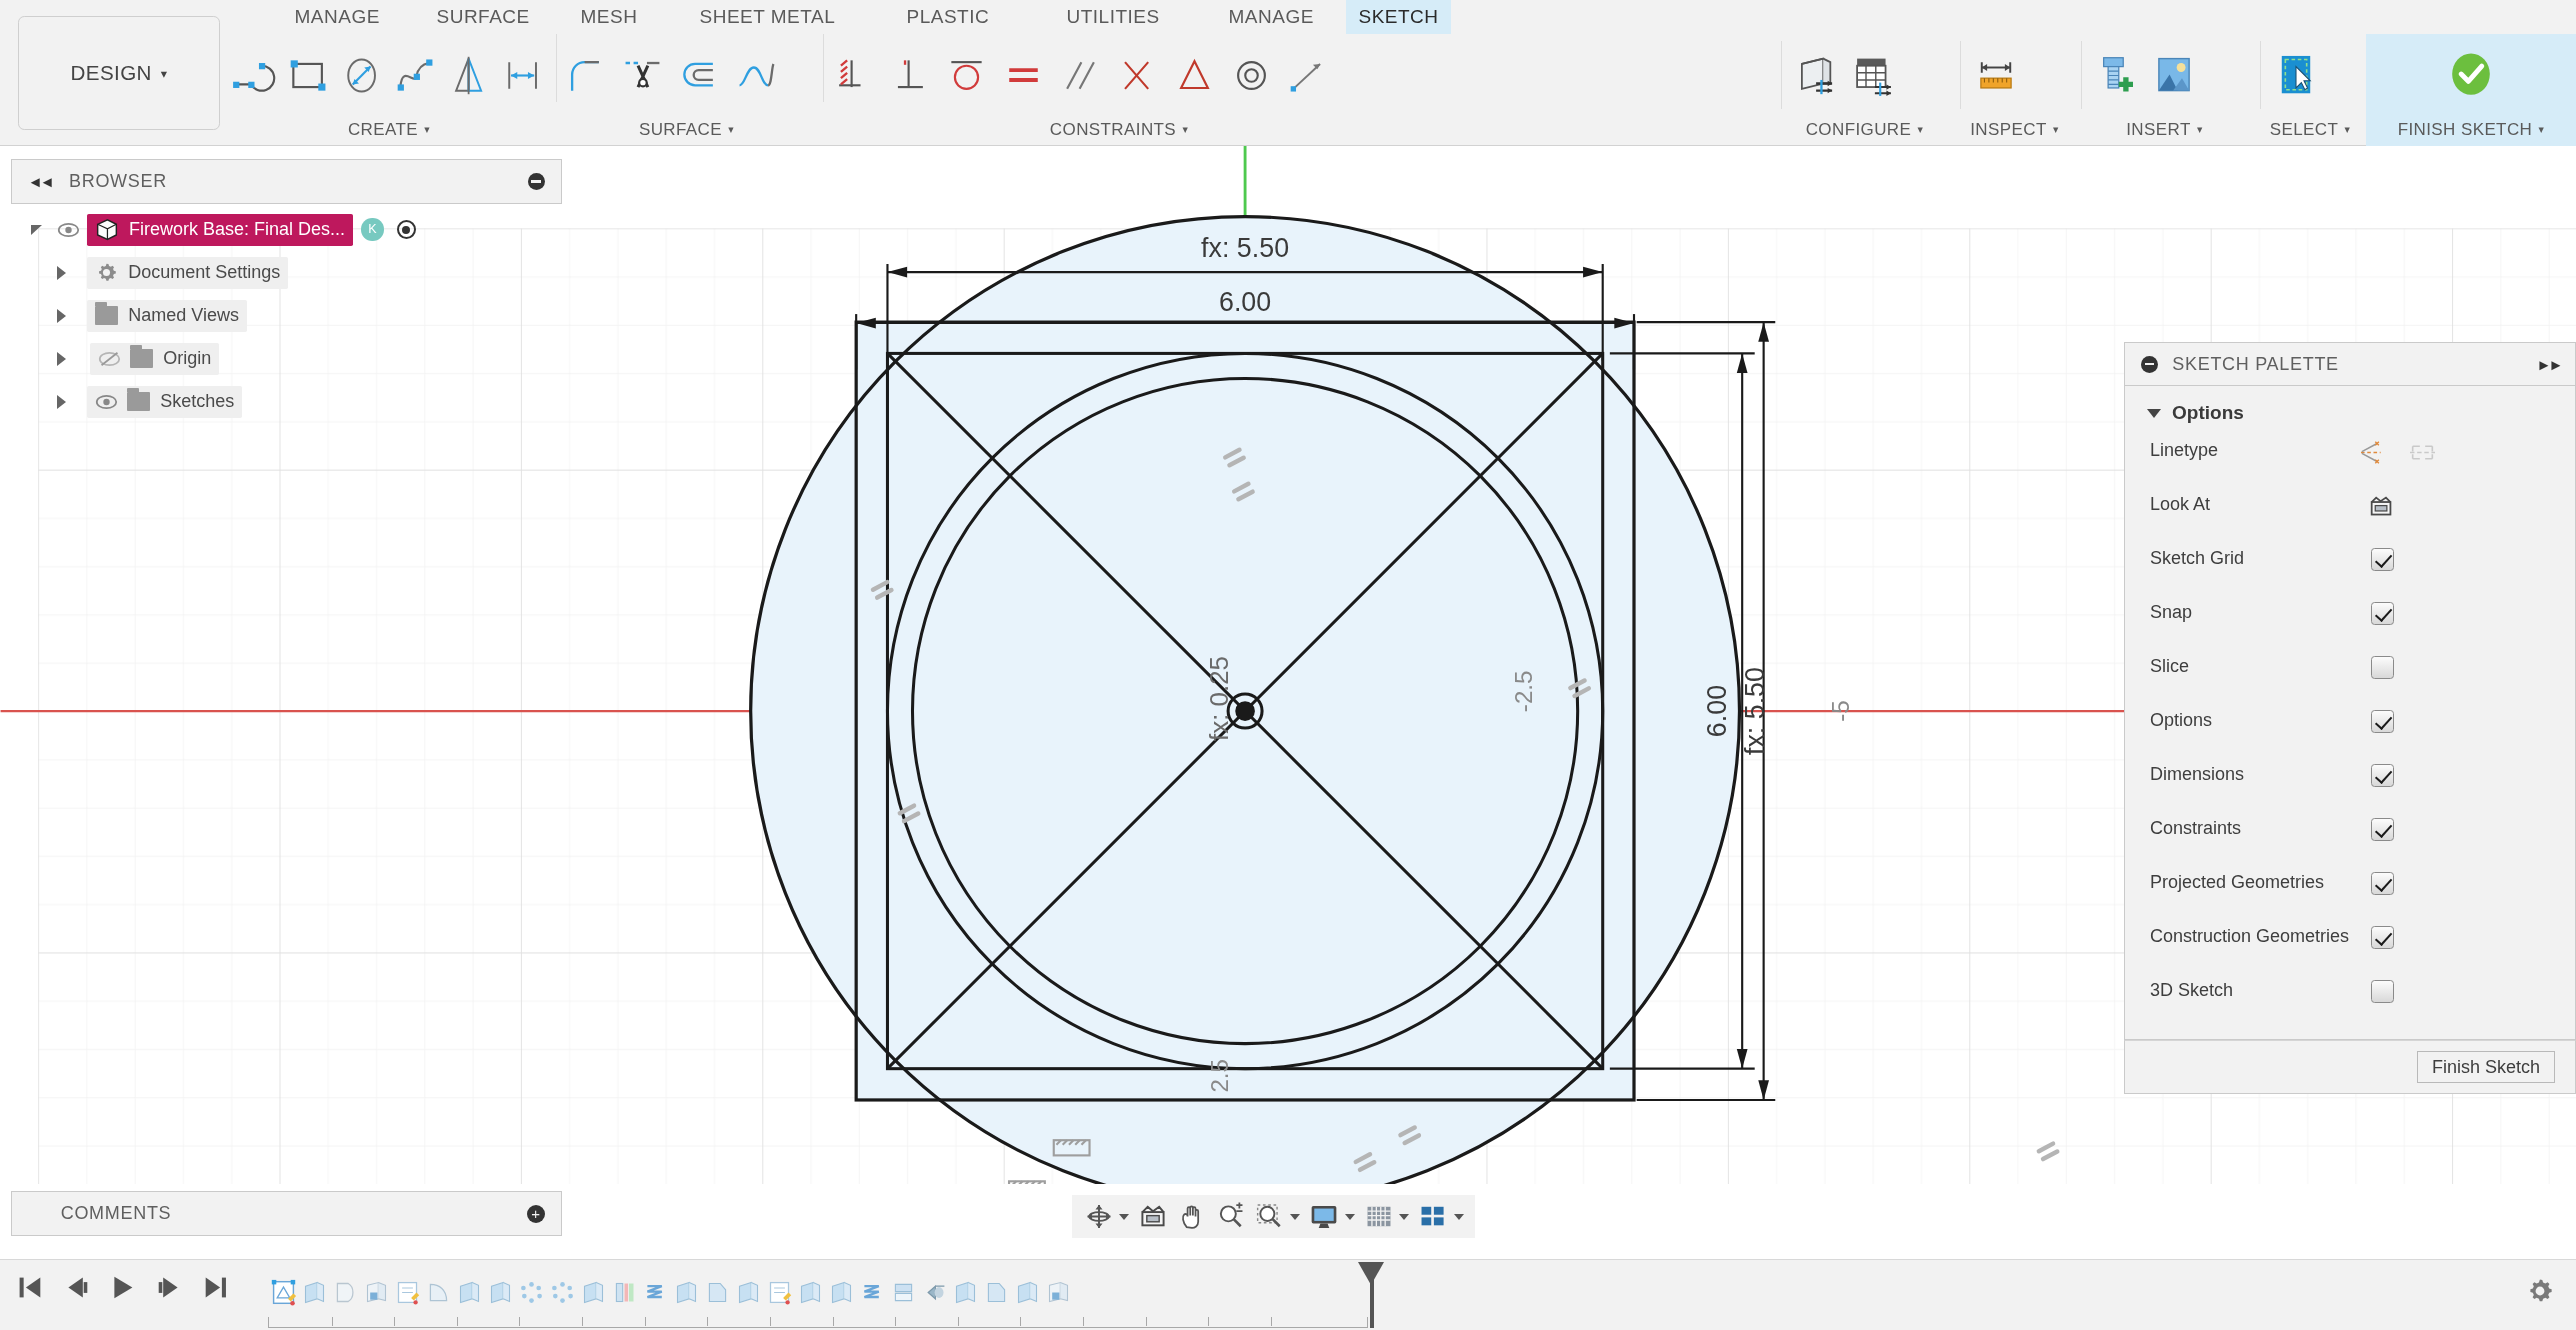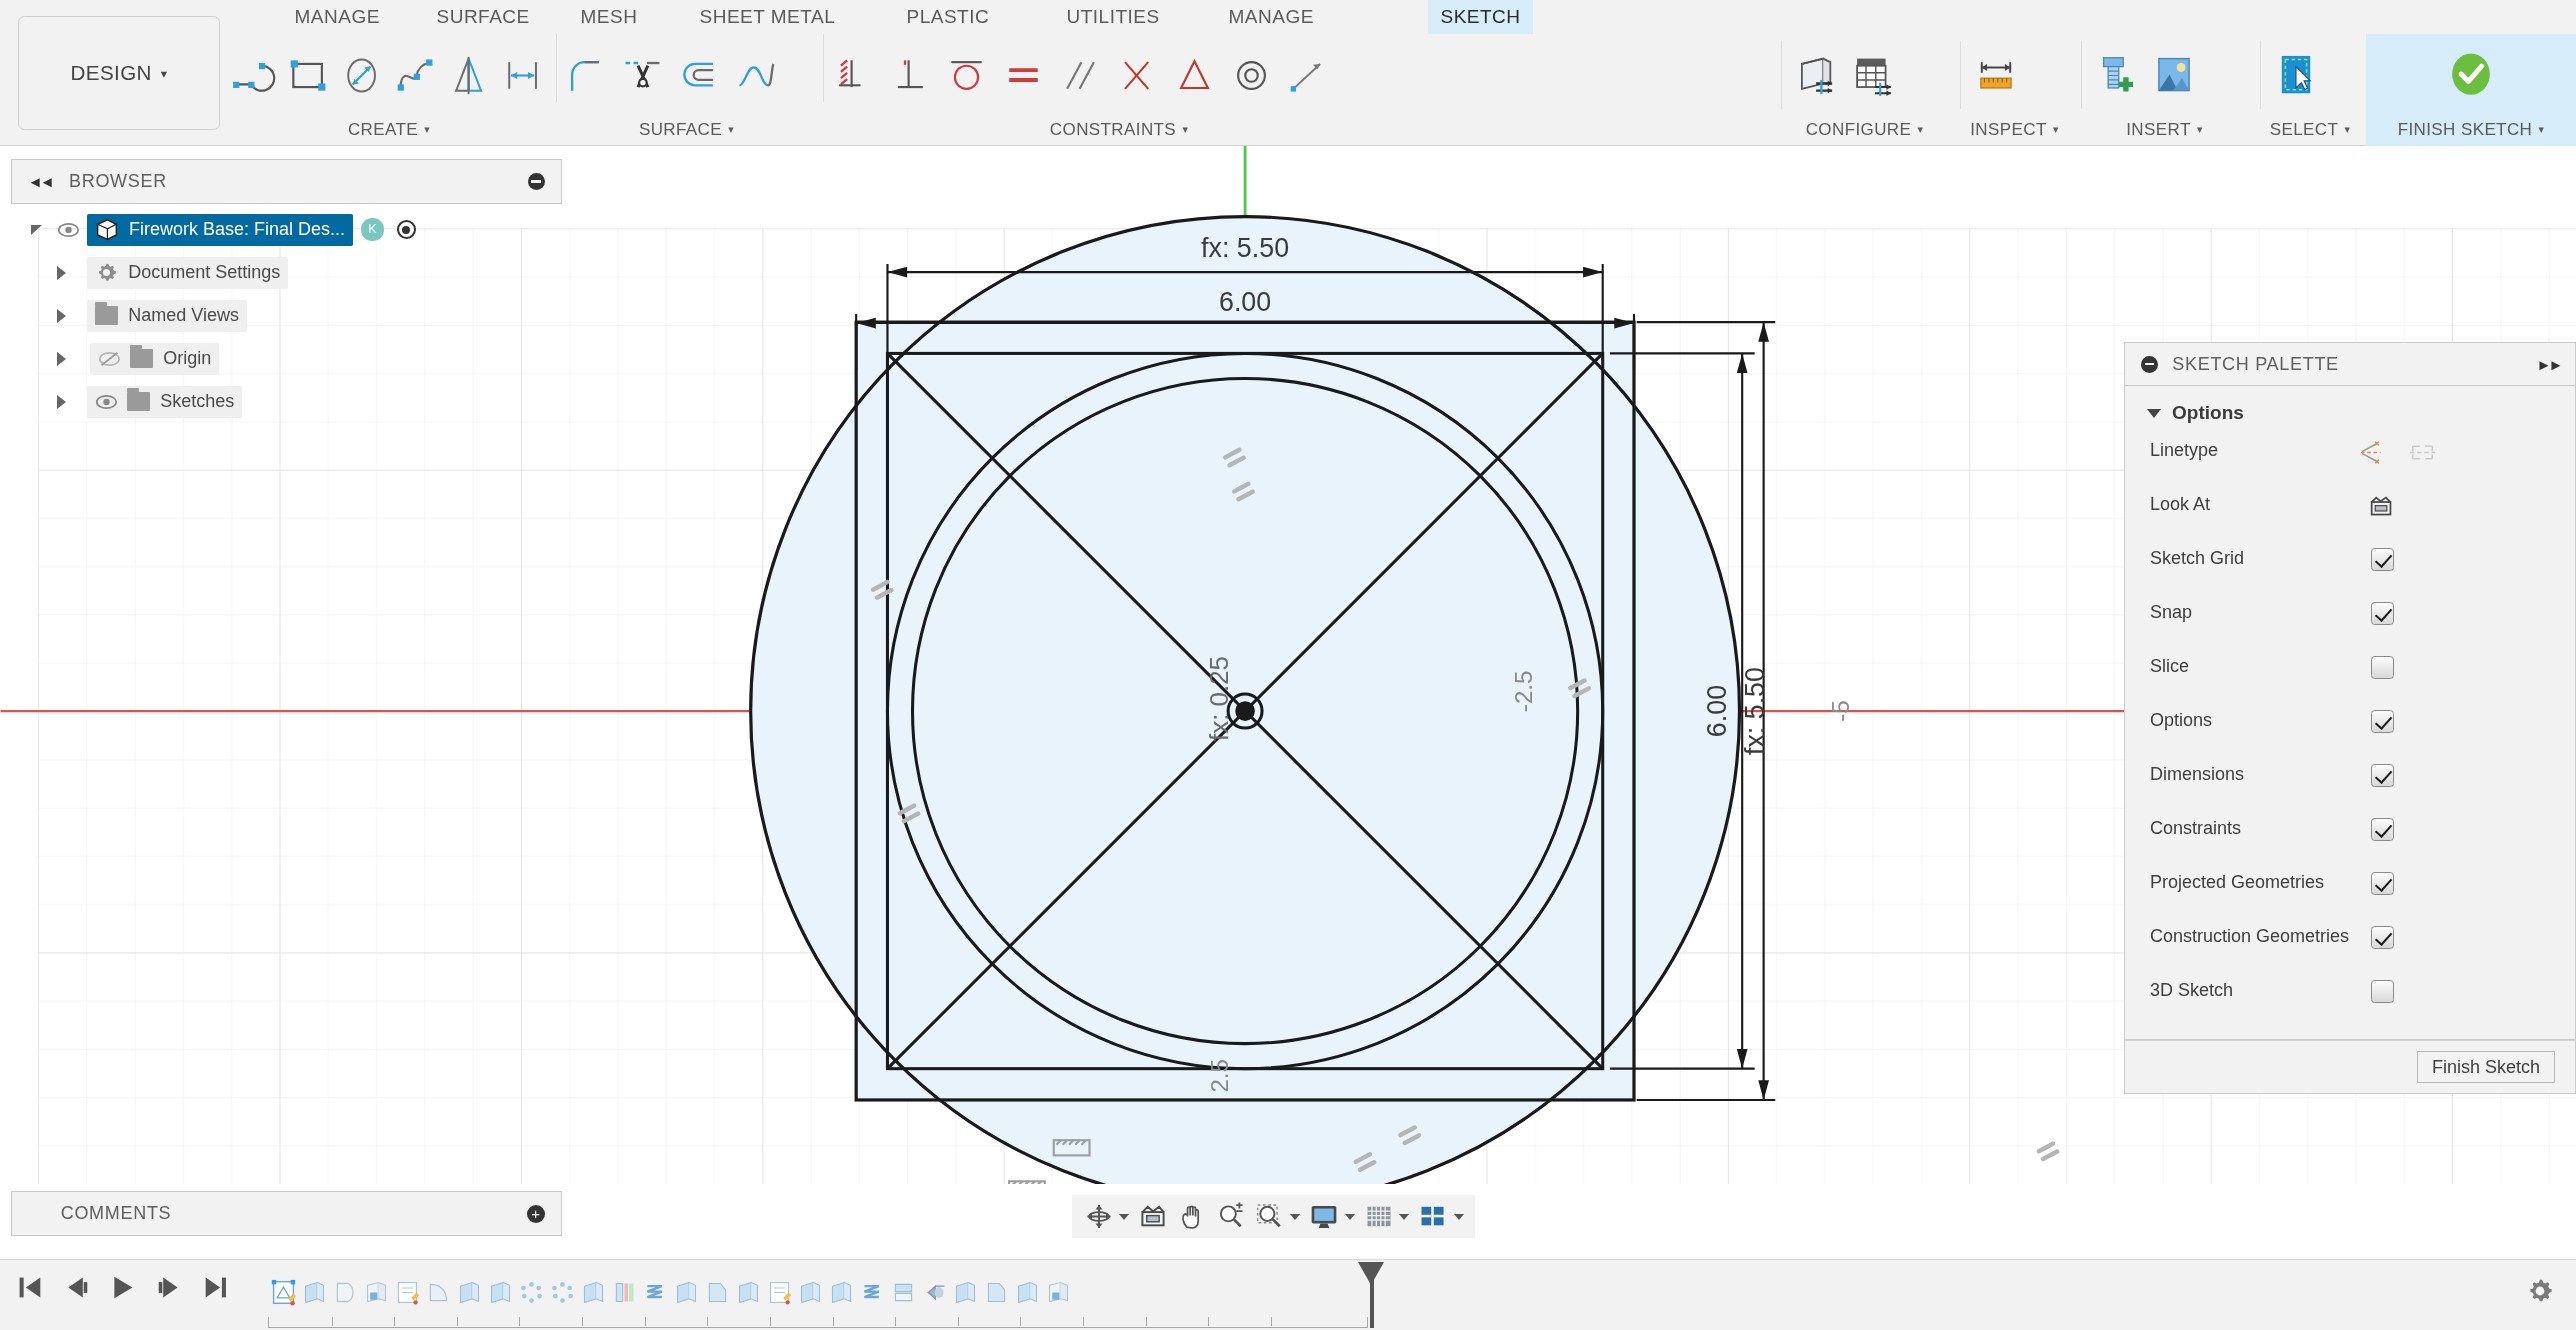--- a/index.html
+++ b/index.html
@@ -80,21 +80,21 @@
     border-right: 11.6px solid transparent;
   }
   .eye {
     width: 23px; height: 23px; display: flex; align-items: center; justify-content: center;
   }
   .row-chip {
     display: flex; align-items: center; height: 32px; padding: 0 8px;
     border-radius: 1.8px;
   }
   .row-chip.light { background: #efefef; }
-  .row-chip.selected { background: #0369a1; }
+  .row-chip.selected { background: #be185d; }
   .row-chip.selected .lbl { color: #ffffff; }
   .lbl { font-size: 18px; color: #4a4a4a; margin-left: 9.8px; white-space: nowrap; }
   .folder {
     width: 23px; height: 19px; background: #9a9a9a; position: relative; border-radius: 0.9px;
   }
   .folder::before {
     content: ''; position: absolute; left: 0; top: -4.5px; width: 11.6px; height: 4.5px;
     background: #9a9a9a; border-radius: 0.9px 0.9px 0 0;
   }
   .gear-ic { width: 23px; height: 23px; }
@@ -240,21 +240,21 @@
     </div>
 
     <div class="tabs">
       <div class="tab" style="left:54px">MANAGE</div>
       <div class="tab" style="left:196px">SURFACE</div>
       <div class="tab" style="left:340px">MESH</div>
       <div class="tab" style="left:459px">SHEET METAL</div>
       <div class="tab" style="left:666px">PLASTIC</div>
       <div class="tab" style="left:826px">UTILITIES</div>
       <div class="tab" style="left:988px">MANAGE</div>
-      <div class="tab active" style="left:1200px">SKETCH</div>
+      <div class="tab active" style="left:1118px">SKETCH</div>
     </div>
 
     <div class="panels">
 
       <div class="panel" style="left:0px;width:322px">
         <div class="panel-icons">
           <div class="tool">
             <svg width="45" height="41" viewBox="0 0 50 46">
               <path d="M4 33 H21 A14 14 0 1 0 33 12" fill="none" stroke="#555" stroke-width="2.4"></path>
               <rect x="1" y="30" width="7" height="7" fill="#2f9fe0"></rect>

